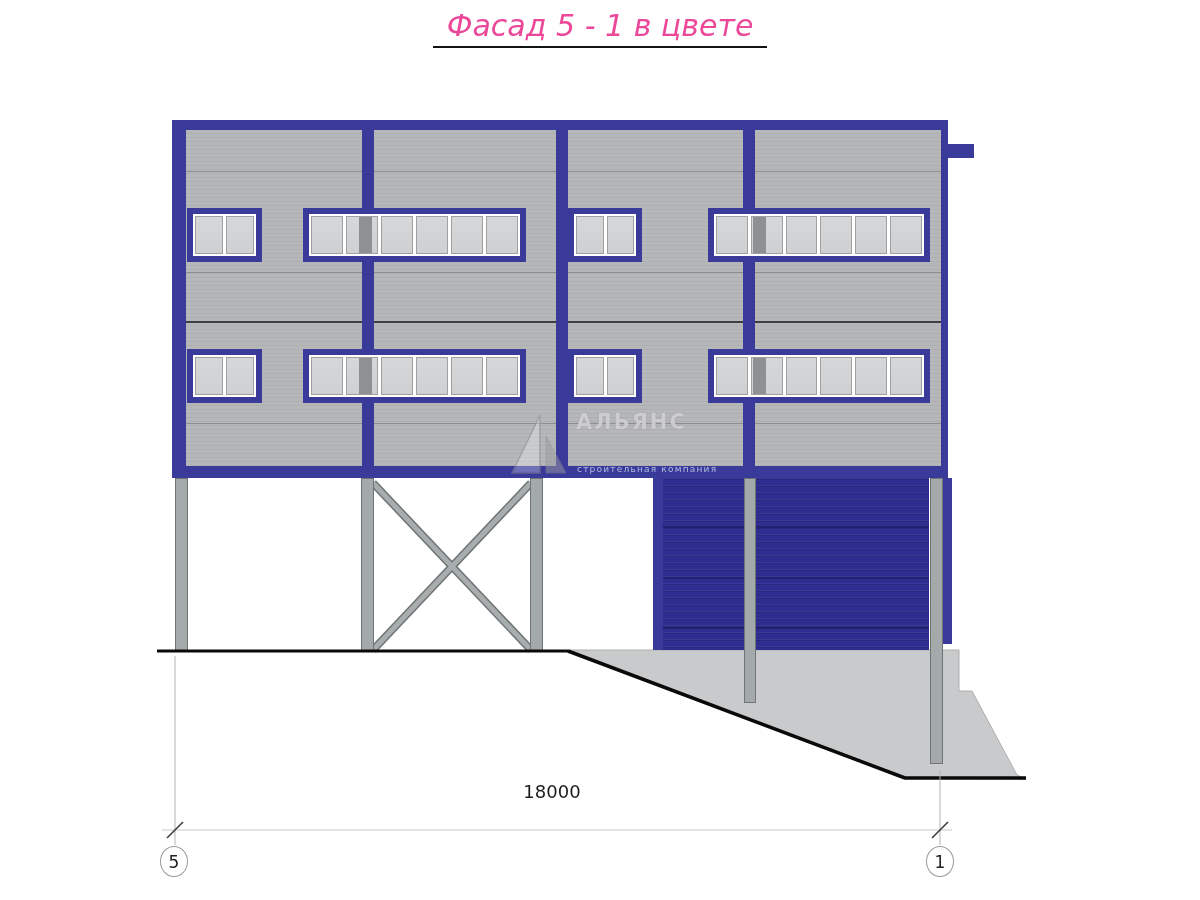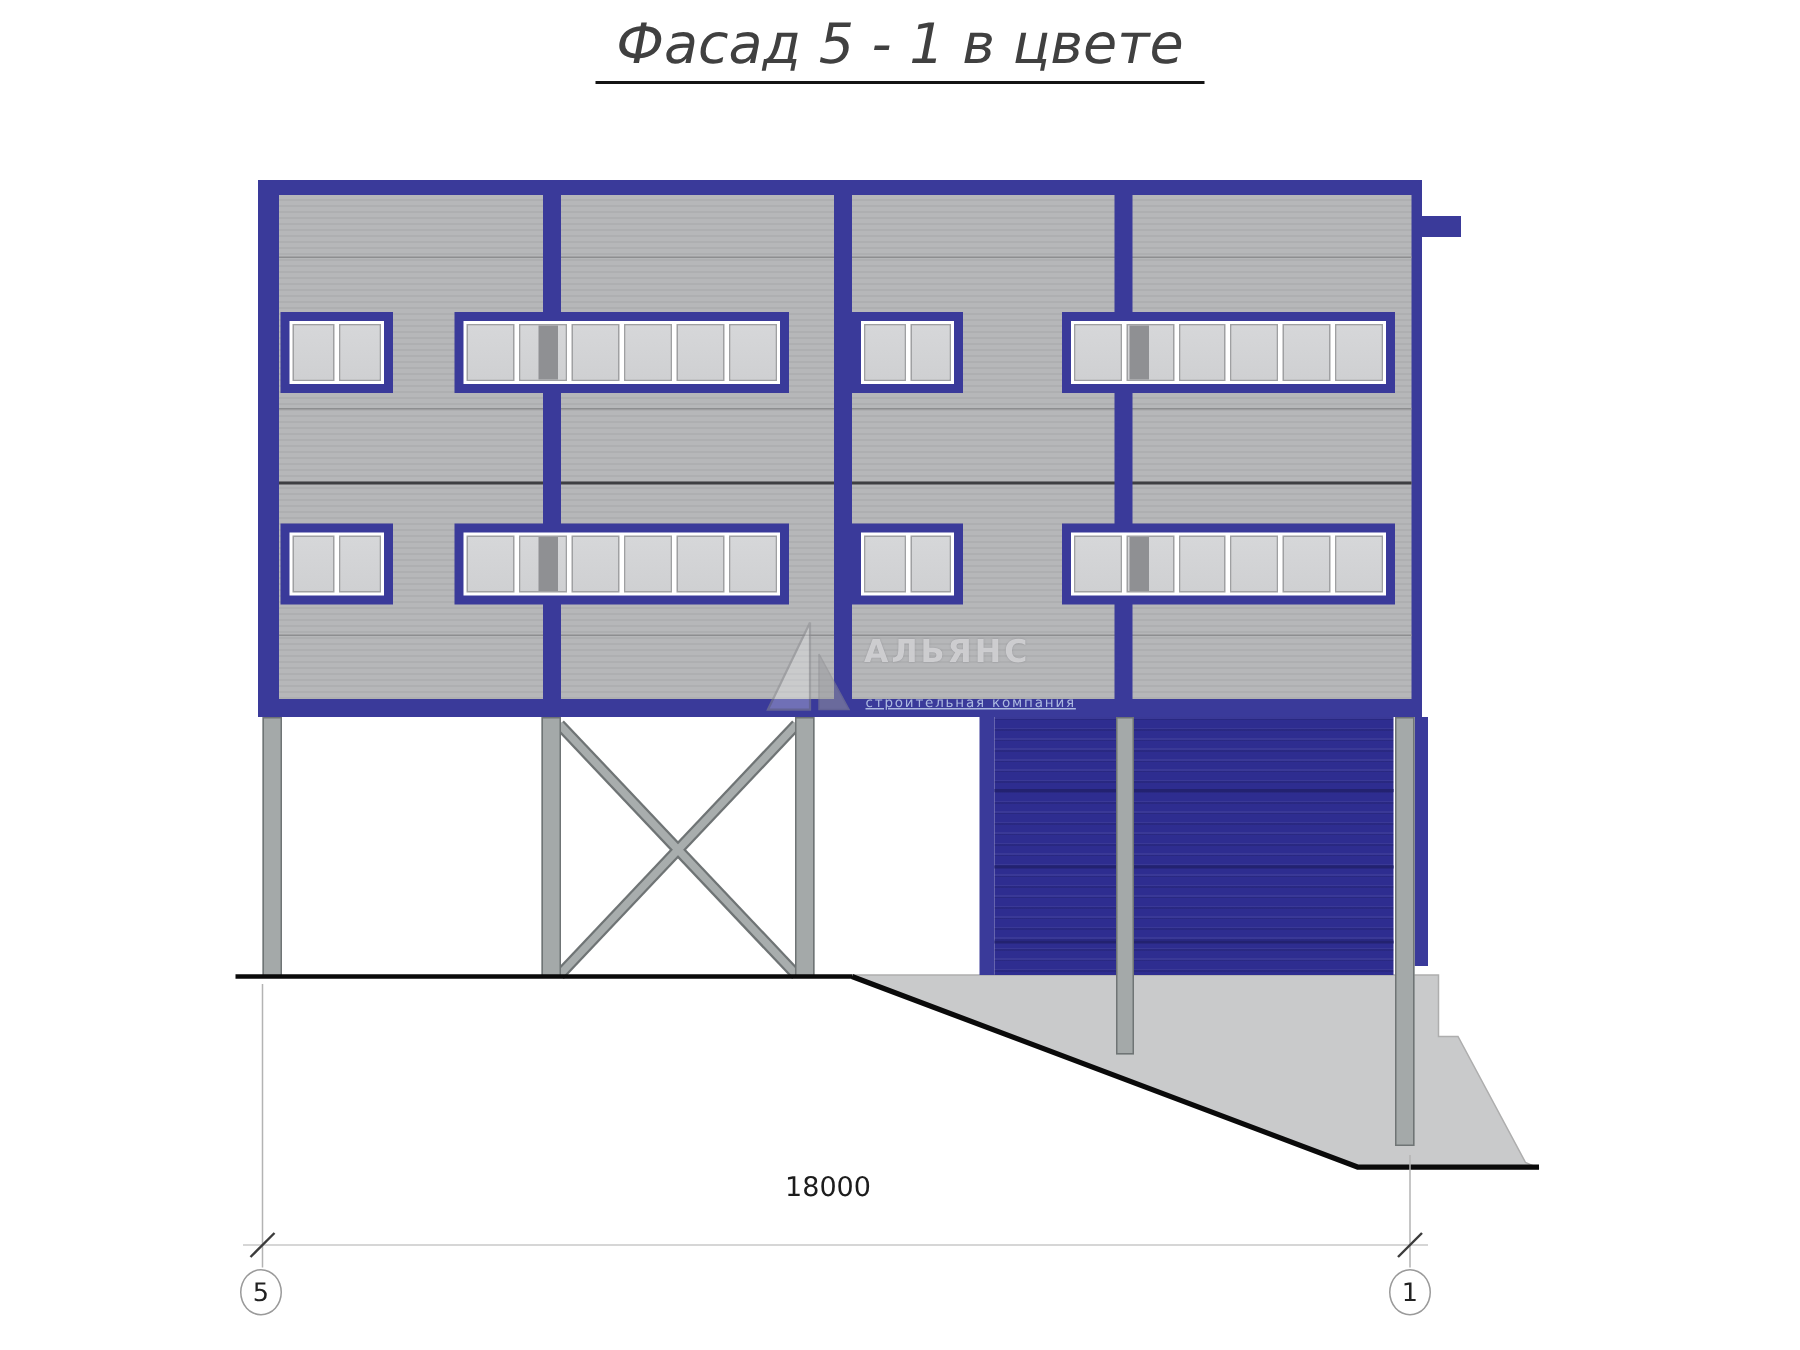--- a/index.html
+++ b/index.html
@@ -2,21 +2,21 @@
 <html><head>
 <meta charset="utf-8">
 <style>
   html,body{margin:0;padding:0;background:#ffffff;}
   .canvas{position:relative;width:1200px;height:900px;background:#ffffff;
           font-family:"DejaVu Sans","Liberation Sans",sans-serif;overflow:hidden;}
   .abs{position:absolute;}
 
   
   .title-wrap{left:0;top:8px;width:100%;text-align:center;}
-  .title{display:inline-block;font-style:italic;font-size:37px;color:#404040;
+  .title{display:inline-block;font-style:italic;font-size:30px;color:#ec4899;
          border-bottom:2px solid #141414;padding:0 14px 3px 14px;}
 
   
   .facade{left:172px;top:120px;width:776px;height:358px;background:#3a3a9a;}
   .cladding{left:14px;top:10px;width:755px;height:336px;
             background:repeating-linear-gradient(180deg,#b6b7b9 0 3px,#aeafb1 3px 4px);}
   .joint{left:0;width:100%;height:1px;background:#8d8e90;}
   .j1{top:41px}.j2{top:142px}.j3{top:293px}
   .floorline{left:0;top:191px;width:100%;height:2px;background:#3e3f42;}
   .mullion{top:0;width:12px;height:336px;background:#3a3a9a;}
@@ -57,24 +57,24 @@
 
   
   .dim-text{left:497px;top:781px;width:110px;text-align:center;font-size:18px;color:#1c1c1c;}
   .axis-circle{width:28px;height:31px;border:1px solid #9a9a9a;border-radius:50%;
                background:#ffffff;display:flex;align-items:center;justify-content:center;
                font-size:17px;color:#222222;box-sizing:border-box;}
   .ax5{left:160px;top:846px;}
   .ax1{left:926px;top:846px;}
 
   
-  .wm-name{left:576px;top:422px;font-size:21px;font-weight:bold;letter-spacing:2px;
+  .wm-name{left:576px;top:410px;font-size:21px;font-weight:bold;letter-spacing:2px;
            color:rgba(218,218,221,0.82);text-shadow:0 0 1px rgba(110,110,115,0.55);}
   .wm-sub{left:577px;top:464px;font-size:9px;letter-spacing:1.2px;
-          color:rgba(185,200,232,0.9);text-decoration:underline;}
+          color:rgba(185,200,232,0.9);}
 </style>
 </head>
 <body>
 
 <div class="canvas">
 
   <div class="abs title-wrap">
     <span class="title">Фасад 5 - 1 в цвете</span>
   </div>
 

